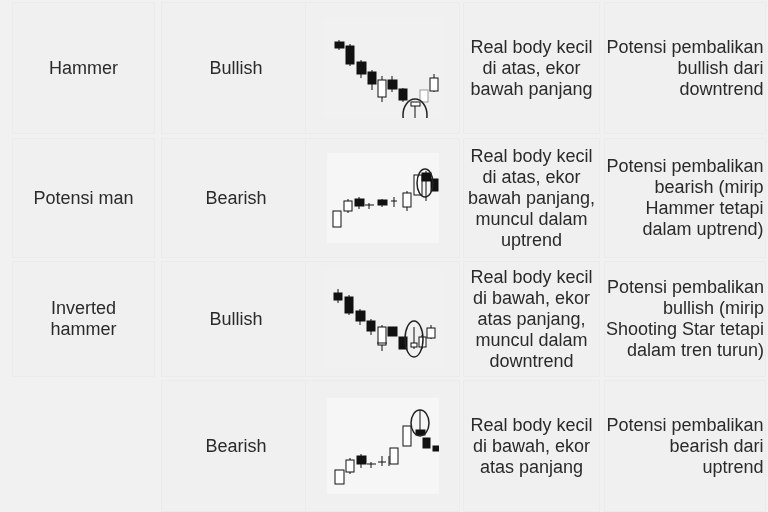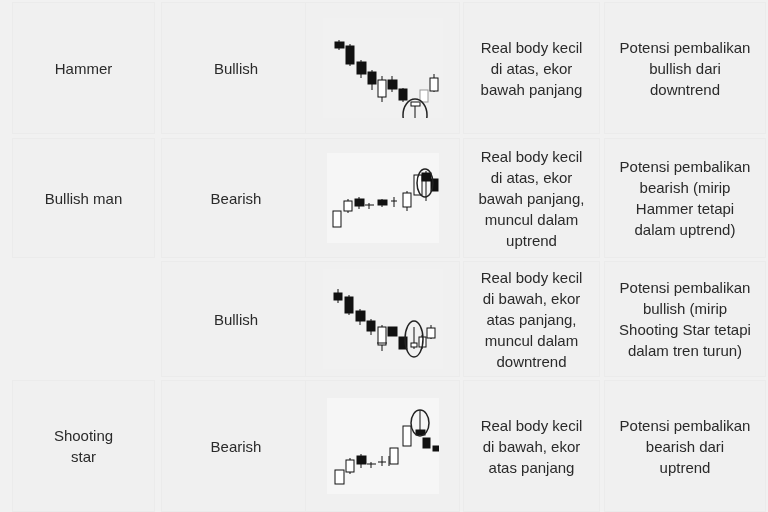--- a/index.html
+++ b/index.html
@@ -35,24 +35,24 @@
     justify-content: center;
     text-align: center;
     box-sizing: border-box;
     border: 1px solid #ebebeb;
     background: #f0f0f0;
   }
   .cell.col-name  { left: 12px;   width: 143px; }
   .cell.col-type  { left: 161px; width: 150px; }
   .cell.col-chart { left: 305px; width: 155px; }
   .cell.col-desc  { left: 463px; width: 137px; }
-  .cell.col-impl  { left: 604px; width: 162px; }
+  .cell.col-impl  { left: 604px; width: 162px; text-align: right; }
 
   .txt {
-    font-size: 15px;
+    font-size: 18px;
     line-height: 21px;
     color: #2a2a2a;
     white-space: pre-line;
   }
 
   .chart-box {
     position: relative;
     width: 120px;
     height: 100px;
     background: #f6f6f6;
@@ -106,21 +106,21 @@
     </div>
     <div class="cell col-impl">
       <span class="txt">Potensi pembalikan
 bullish dari
 downtrend</span>
     </div>
   </div>
 
   <div class="row" style="top:138px;height:120px;">
     <div class="cell col-name">
-      <span class="txt">Bullish man</span>
+      <span class="txt">Potensi man</span>
     </div>
     <div class="cell col-type">
       <span class="txt">Bearish</span>
     </div>
     <div class="cell col-chart">
       <div class="chart-box" style="width:112px;height:90px;">
         <svg width="112" height="90" viewBox="0 0 112 90">
           <g stroke="#111" stroke-width="1">
             <rect x="6" y="58" width="8" height="16" fill="#fff"></rect>
             <line x1="21" y1="46" x2="21" y2="60"></line>
@@ -153,20 +153,24 @@
     </div>
     <div class="cell col-impl">
       <span class="txt">Potensi pembalikan
 bearish (mirip
 Hammer tetapi
 dalam uptrend)</span>
     </div>
   </div>
 
   <div class="row" style="top:261px;height:116px;">
+    <div class="cell col-name">
+      <span class="txt">Inverted
+hammer</span>
+    </div>
     <div class="cell col-type">
       <span class="txt">Bullish</span>
     </div>
     <div class="cell col-chart">
       <div class="chart-box" style="background:#f1f1f1;">
         <svg width="120" height="100" viewBox="0 0 120 100">
           <g stroke="#111" stroke-width="1">
             <line x1="15" y1="20" x2="15" y2="34"></line>
               <rect x="11" y="24" width="8" height="7" fill="#111"></rect>
             <line x1="26" y1="26" x2="26" y2="46"></line>
@@ -200,24 +204,20 @@
     </div>
     <div class="cell col-impl">
       <span class="txt">Potensi pembalikan
 bullish (mirip
 Shooting Star tetapi
 dalam tren turun)</span>
     </div>
   </div>
 
   <div class="row" style="top:380px;height:132px;">
-    <div class="cell col-name">
-      <span class="txt">Shooting
-star</span>
-    </div>
     <div class="cell col-type">
       <span class="txt">Bearish</span>
     </div>
     <div class="cell col-chart">
       <div class="chart-box" style="width:112px;height:96px;">
         <svg width="112" height="96" viewBox="0 0 112 96">
           <g stroke="#111" stroke-width="1">
             <rect x="8" y="72" width="9" height="14" fill="#fff"></rect>
             <line x1="23" y1="60" x2="23" y2="76"></line>
               <rect x="19" y="62" width="8" height="12" fill="#fff"></rect>

